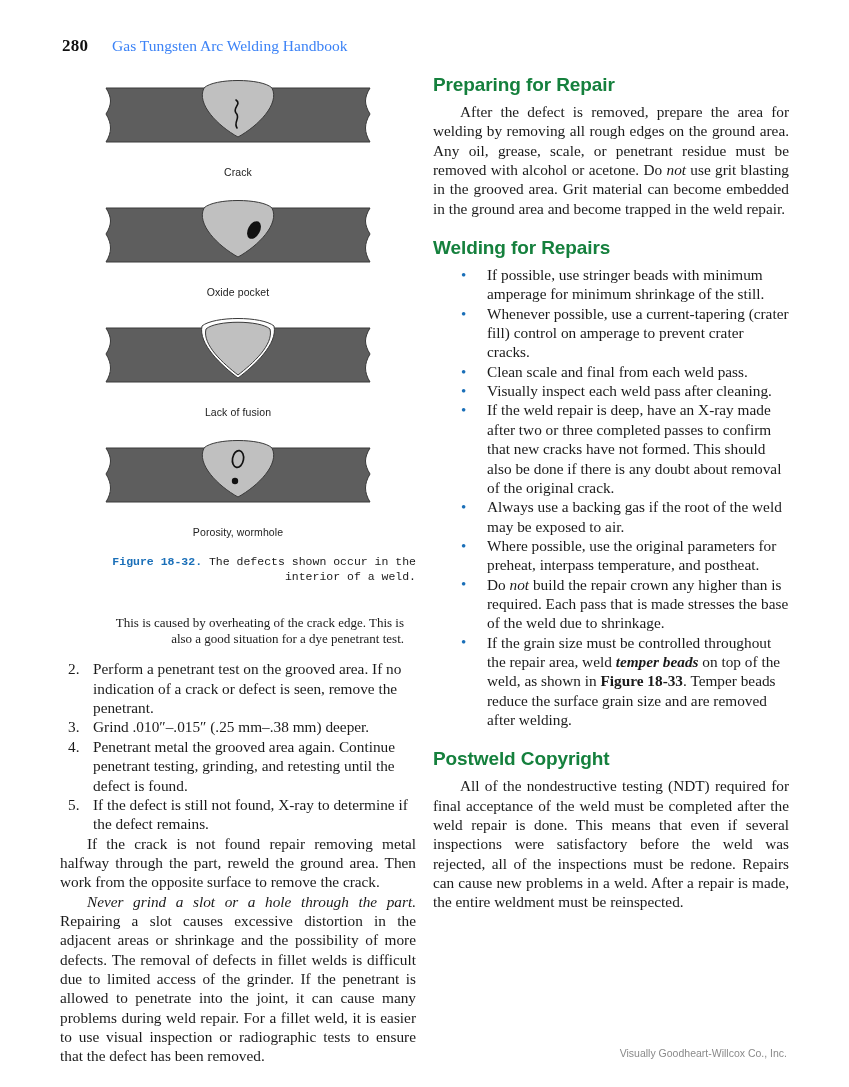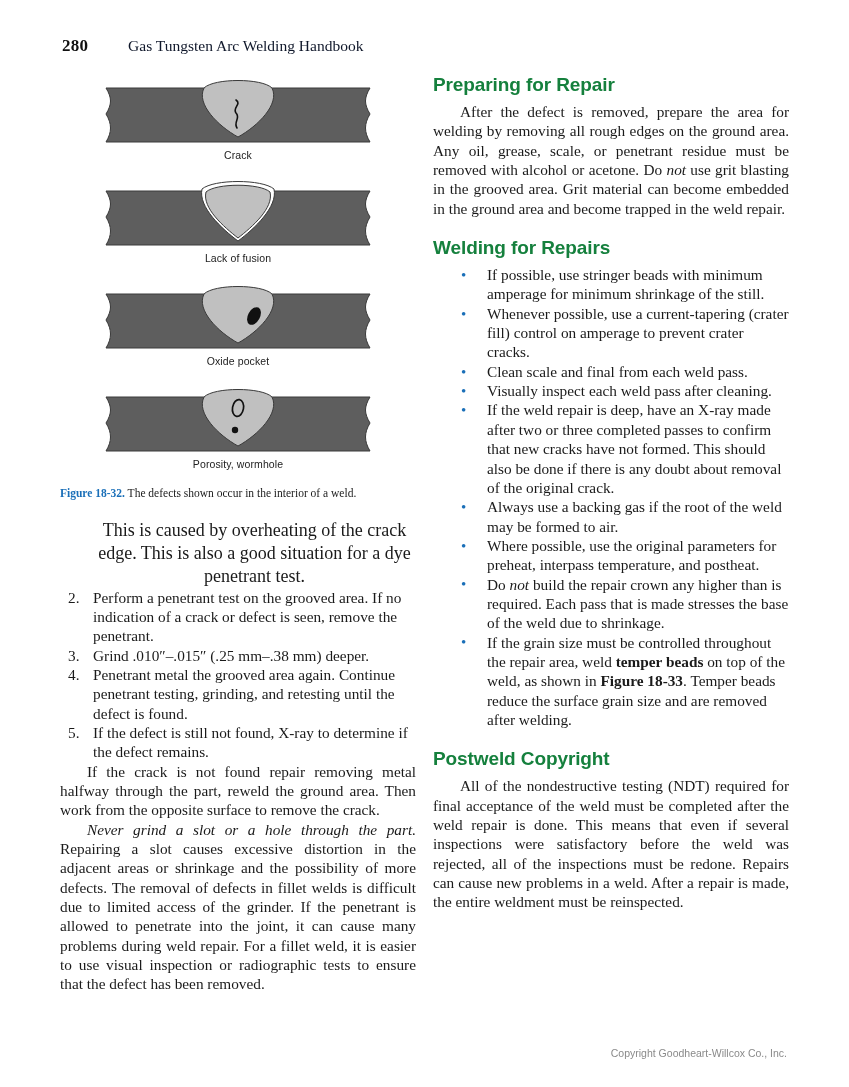--- a/index.html
+++ b/index.html
@@ -7,77 +7,77 @@
     width:849px; height:1087px;
     background:#ffffff;
     font-family:"Liberation Serif", serif;
     color:#1a1a1a;
     position:relative;
     overflow:hidden;
   }
   .page { position:absolute; inset:0; }
 
   
-  .runhead { position:absolute; left:62px; top:36px; display:flex; align-items:baseline;gap:16px; }
+  .runhead { position:absolute; left:62px; top:36px; display:flex; align-items:baseline; }
   .runhead .folio {
     font-family:"Liberation Serif", serif;
     font-weight:bold; font-size:17px; color:#111;
     letter-spacing:.2px;
   }
   .runhead .bktitle {
     font-family:"Liberation Serif", serif;
-    font-size:15.5px; color:#0f172a; margin-left:24px;
+    font-size:15.5px; color:#3b82f6; margin-left:24px;
   }
 
   
   .col { position:absolute; top:74px; width:356px; }
   .col-left  { left:60px; }
   .col-right { left:433px; }
 
   
   .figure { width:100%; }
   .fig-item { margin-bottom:2px; }
   .fig-item svg { display:block; margin:0 auto; }
   .fig-label {
     font-family:"Liberation Sans", sans-serif;
     font-size:10.5px; color:#222; text-align:center;
-    margin-top:3px; margin-bottom:16px;
+    margin-top:20px; margin-bottom:16px;
     letter-spacing:.1px;
   }
   .fig-caption {
-    font-family:Liberation Serif, serif;
+    font-family:Liberation Mono, monospace;
     font-size:11.5px; line-height:1.33; color:#1a1a1a;
-    margin-top:2px; text-align:left;
+    margin-top:2px; text-align:right;
   }
   .fig-caption .fignum { color:#1a6fb8; font-weight:bold; }
 
   
   p.body {
     font-size:15.3px; line-height:1.265;
     text-align:justify; margin:0; text-indent:27px;
     hyphens:none;
   }
   .ital { font-style:italic; }
   .bold { font-weight:bold; }
-  .bolditalic { font-weight:bold; }
+  .bolditalic { font-weight:bold; font-style:italic; }
 
   
   ol.numlist { list-style:none; margin:0; padding:0; }
   ol.numlist li {
     position:relative; padding-left:33px;
     font-size:15.3px; line-height:1.265; margin:0;
     text-align:left;
   }
   ol.numlist li .num {
     position:absolute; left:8px; top:0;
     font-size:15.3px;
   }
   .cont-para {
-    font-size:18px; line-height:1.265; margin:0;
-    padding-left:33px; text-align:center;
+    font-size:13px; line-height:1.265; margin:12px;
+    padding-left:33px; text-align:right;
   }
 
   
   h2.sec {
     font-family:"Liberation Sans", sans-serif;
     font-size:19px; font-weight:bold; color:#15803d;
     margin:0 0 6px 0; letter-spacing:-.1px;
   }
   .sec-gap { height:19px; }
 
@@ -119,33 +119,33 @@
           <path d="M4 14 L102 14 L136 62 L170 14 L268 14 C262 24 262 30 268 40 C262 50 262 58 268 68 L4 68 C10 58 10 50 4 40 C10 30 10 24 4 14 Z" fill="#5e5e5e" stroke="#3a3a3a" stroke-width="1"></path>
           <path d="M102 14 C112 4 160 4 170 14 C178 30 156 52 136 63 C116 52 94 30 102 14 Z" fill="#c0c0c0" stroke="#3a3a3a" stroke-width="1"></path>
           <path d="M134 26 C140 30 130 34 134 39 C139 44 131 48 135 54" fill="none" stroke="#111111" stroke-width="1.6" stroke-linecap="round"></path>
         </svg>
         <div class="fig-label">Crack</div>
       </div>
 
       <div class="fig-item">
         <svg width="272" height="72" viewBox="0 0 272 72">
           <path d="M4 14 L102 14 L136 62 L170 14 L268 14 C262 24 262 30 268 40 C262 50 262 58 268 68 L4 68 C10 58 10 50 4 40 C10 30 10 24 4 14 Z" fill="#5e5e5e" stroke="#3a3a3a" stroke-width="1"></path>
+          <path d="M102 14 C112 4 160 4 170 14 C178 30 156 52 136 63 C116 52 94 30 102 14 Z" fill="#c0c0c0" stroke="#3a3a3a" stroke-width="1"></path>
+          <ellipse cx="152" cy="36" rx="6" ry="9.5" transform="rotate(28 152 36)" fill="#111111"></ellipse>
+        </svg>
+        <div class="fig-label">Oxide pocket</div>
+      </div>
+
+      <div class="fig-item">
+        <svg width="272" height="72" viewBox="0 0 272 72">
+          <path d="M4 14 L102 14 L136 62 L170 14 L268 14 C262 24 262 30 268 40 C262 50 262 58 268 68 L4 68 C10 58 10 50 4 40 C10 30 10 24 4 14 Z" fill="#5e5e5e" stroke="#3a3a3a" stroke-width="1"></path>
           <path d="M100 12 C112 2 160 2 172 12 C176 30 152 52 136 64 C120 52 96 30 100 12 Z" fill="#ffffff" stroke="#3a3a3a" stroke-width="1"></path>
           <path d="M104 15 C114 6 158 6 168 15 C172 31 150 50 136 61 C122 50 100 31 104 15 Z" fill="#c0c0c0" stroke="#3a3a3a" stroke-width="1"></path>
         </svg>
         <div class="fig-label">Lack of fusion</div>
-      </div>
-
-      <div class="fig-item">
-        <svg width="272" height="72" viewBox="0 0 272 72">
-          <path d="M4 14 L102 14 L136 62 L170 14 L268 14 C262 24 262 30 268 40 C262 50 262 58 268 68 L4 68 C10 58 10 50 4 40 C10 30 10 24 4 14 Z" fill="#5e5e5e" stroke="#3a3a3a" stroke-width="1"></path>
-          <path d="M102 14 C112 4 160 4 170 14 C178 30 156 52 136 63 C116 52 94 30 102 14 Z" fill="#c0c0c0" stroke="#3a3a3a" stroke-width="1"></path>
-          <ellipse cx="152" cy="36" rx="6" ry="9.5" transform="rotate(28 152 36)" fill="#111111"></ellipse>
-        </svg>
-        <div class="fig-label">Oxide pocket</div>
       </div>
 
       <div class="fig-item">
         <svg width="272" height="72" viewBox="0 0 272 72">
           <path d="M4 14 L102 14 L136 62 L170 14 L268 14 C262 24 262 30 268 40 C262 50 262 58 268 68 L4 68 C10 58 10 50 4 40 C10 30 10 24 4 14 Z" fill="#5e5e5e" stroke="#3a3a3a" stroke-width="1"></path>
           <path d="M102 14 C112 4 160 4 170 14 C178 30 156 52 136 63 C116 52 94 30 102 14 Z" fill="#c0c0c0" stroke="#3a3a3a" stroke-width="1"></path>
           <ellipse cx="136" cy="25" rx="5.5" ry="8.5" transform="rotate(10 136 25)" fill="none" stroke="#111111" stroke-width="1.7"></ellipse>
           <circle cx="133" cy="47" r="3.2" fill="#111111"></circle>
         </svg>
         <div class="fig-label">Porosity, wormhole</div>
@@ -209,21 +209,21 @@
       <li>
         <span class="dot">•</span>
         <span>Visually inspect each weld pass after cleaning.</span>
       </li>
       <li>
         <span class="dot">•</span>
         <span>If the weld repair is deep, have an X-ray made after two or three completed passes to confirm that new cracks have not formed. This should also be done if there is any doubt about removal of the original crack.</span>
       </li>
       <li>
         <span class="dot">•</span>
-        <span>Always use a backing gas if the root of the weld may be formed to air.</span>
+        <span>Always use a backing gas if the root of the weld may be exposed to air.</span>
       </li>
       <li>
         <span class="dot">•</span>
         <span>Where possible, use the original parameters for preheat, interpass temperature, and postheat.</span>
       </li>
       <li>
         <span class="dot">•</span>
         <span>Do </span><span class="ital">not</span><span> build the repair crown any higher than is required. Each pass that is made stresses the base of the weld due to shrinkage.</span>
       </li>
       <li>
@@ -232,15 +232,15 @@
       </li>
     </ul>
 
     <div class="sec-gap"></div>
 
     <h2 class="sec">Postweld Copyright</h2>
     <p class="body">All of the nondestructive testing (NDT) required for final acceptance of the weld must be completed after the weld repair is done. This means that even if several inspections were satisfactory before the weld was rejected, all of the inspections must be redone. Repairs can cause new problems in a weld. After a repair is made, the entire weldment must be reinspected.</p>
 
   </div>
 
-  <div class="footer">Copyright Goodheart-Willcox Co., Inc.</div>
+  <div class="footer">Visually Goodheart-Willcox Co., Inc.</div>
 
 </div>
 
 </body></html>

